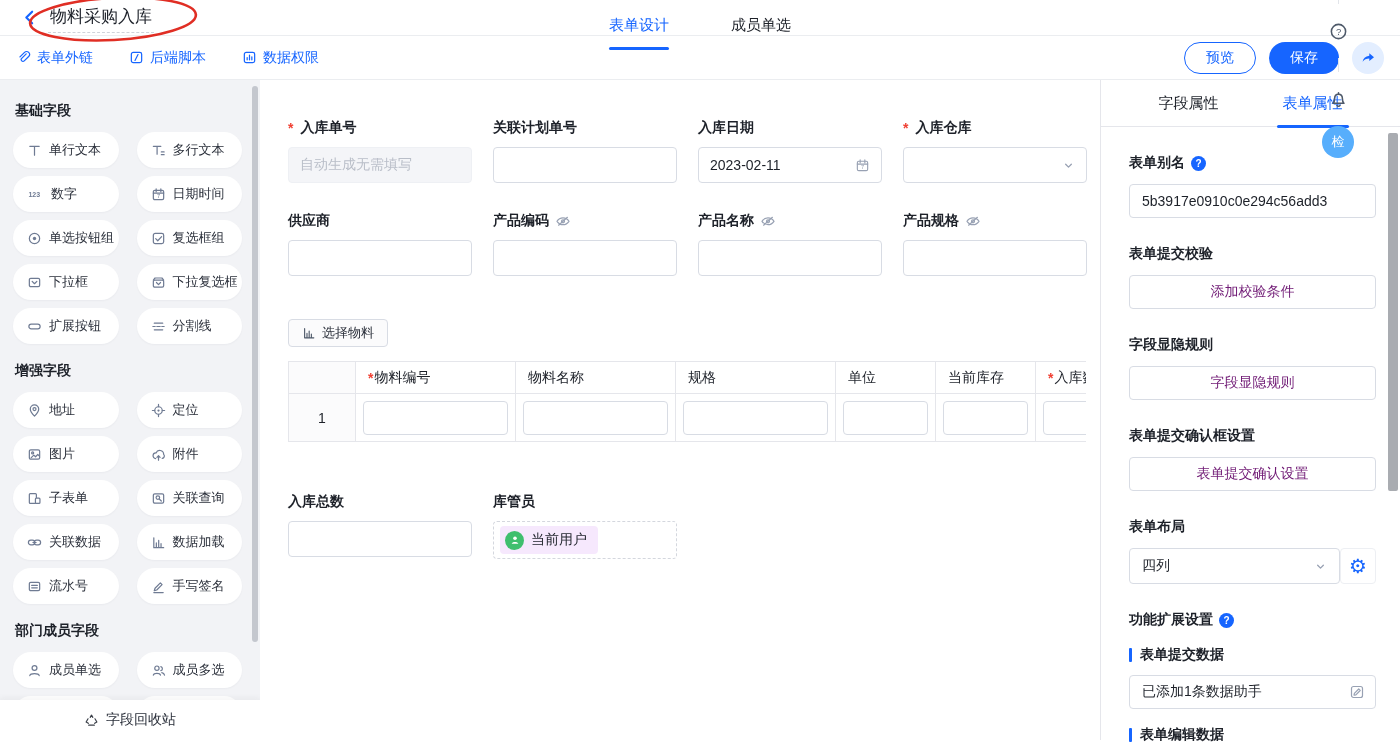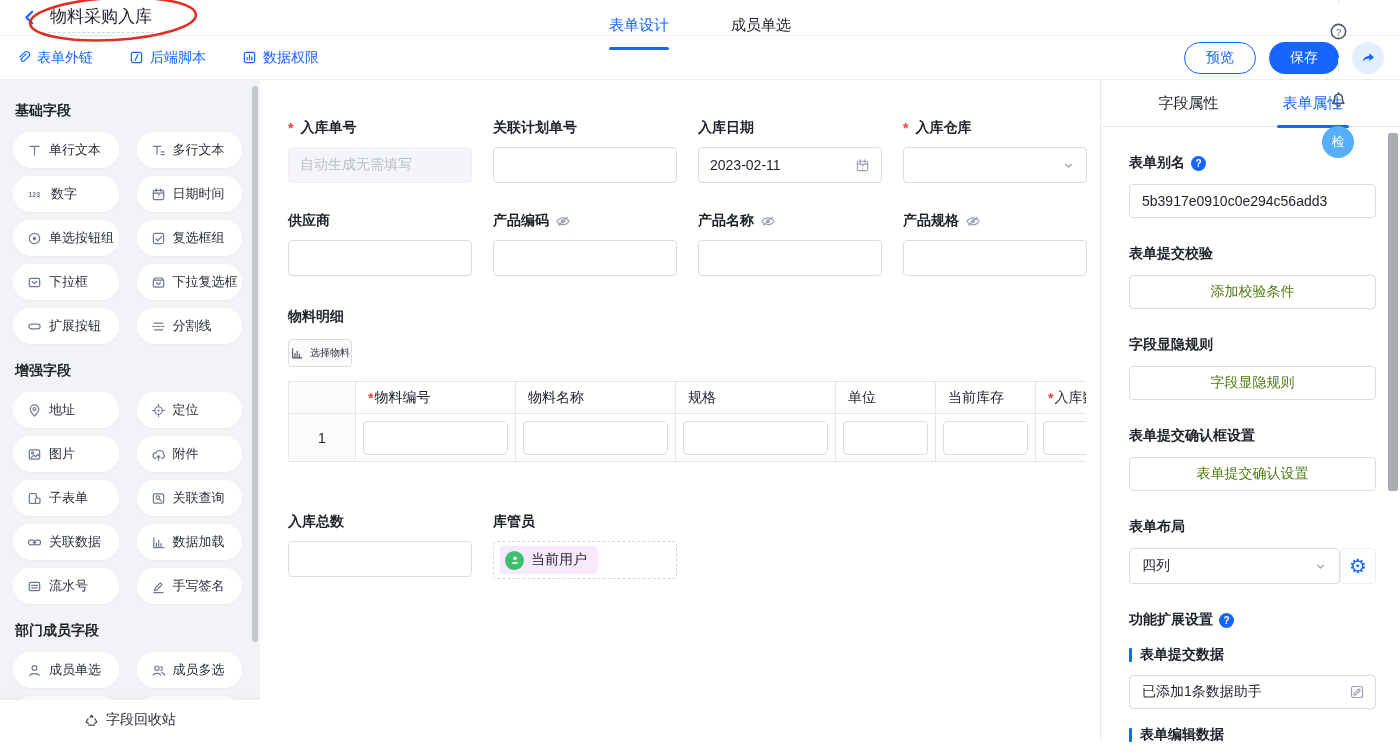--- a/index.html
+++ b/index.html
@@ -62,22 +62,22 @@
   
   .canvas { flex:1; background:#fff; padding:38px 0 0 28px; overflow:hidden; }
   .field-grid { display:grid; grid-template-columns:repeat(4,184px); column-gap:21px; row-gap:28px; }
   .f-label { font-size:14px; font-weight:700; color:#1d2129; margin-bottom:9px; display:flex;
     align-items:center; gap:6px; height:20px; }
   .req::before { content:"*"; color:#f04134; margin-right:1px; font-weight:700; }
   .f-input { height:36px; border:1px solid #d8dce4; border-radius:4px; background:#fff; display:flex;
     align-items:center; padding:0 11px; font-size:14px; color:#1d2129; justify-content:space-between; }
   .f-input.disabled { background:#f4f5f8; border-color:#eef0f4; color:#b9bec8; }
   .subform-sec { margin-top:31px; }
-  .chooser-btn { margin-top:12px; height:28px; padding:0 1px; display:inline-flex; align-items:center;
-    gap:6px; border:1px solid #d8dce4; border-radius:4px; background:#fbfbfc; font-size:10px;
+  .chooser-btn { margin-top:12px; height:28px; padding:0 13px; display:inline-flex; align-items:center;
+    gap:6px; border:1px solid #d8dce4; border-radius:4px; background:#fbfbfc; font-size:13px;
     color:#2a2f3a; cursor:pointer; }
   .tbl-clip { margin-top:14px; width:798px; overflow:hidden; }
   .sub-table { width:867px; border:1px solid #e5e6eb; border-right:none; }
   .tr { display:flex; }
   .th,.td { border-right:1px solid #e5e6eb; flex:none; }
   .th { height:31px; display:flex; align-items:center; padding:0 12px; font-size:14px; color:#1d2129; background:#fff; }
   .thead { border-bottom:1px solid #e5e6eb; }
   .td { height:47px; display:flex; align-items:center; padding:0 7px; }
   .rownum { width:67px; justify-content:center; padding:0; font-size:14px; color:#1d2129; }
   .cell-input { width:100%; height:34px; border:1px solid #d8dce4; border-radius:4px; background:#fff; }
@@ -95,21 +95,21 @@
   .ptab.active { color:#1665ff; }
   .ptab.active::after { content:""; position:absolute; left:-6px; right:-6px; bottom:-1px; height:3px;
     background:#1665ff; border-radius:2px; }
   .panel-content { padding:0 24px 0 28px; }
   .p-label { font-size:14px; font-weight:700; color:#1d2129; margin:27px 0 12px; display:flex; align-items:center; gap:6px; }
   .help-dot { width:15px; height:15px; border-radius:50%; background:#1665ff; color:#fff; font-size:10px;
     display:flex; align-items:center; justify-content:center; cursor:pointer; }
   .p-input { height:34px; border:1px solid #d8dce4; border-radius:4px; display:flex; align-items:center;
     padding:0 12px; font-size:14px; color:#1d2129; }
   .p-btn { width:100%; height:34px; border:1px solid #d8dce4; border-radius:4px; background:#fff;
-    font-size:14px; color:#4d7c0f; cursor:pointer; }
+    font-size:14px; color:#701a75; cursor:pointer; }
   .layout-row { display:flex; align-items:flex-end; }
   .p-select { flex:1; height:36px; border:1px solid #d8dce4; border-radius:4px; display:flex;
     align-items:center; justify-content:space-between; padding:0 12px; font-size:14px; cursor:pointer; }
   .gear-btn { width:36px; height:36px; border:1px solid #edeff3; border-radius:4px; background:#fff;
     display:flex; align-items:center; justify-content:center; cursor:pointer; color:#1665ff; font-size:20px; }
   .group-label { display:flex; align-items:center; gap:8px; font-size:14px; font-weight:700;
     color:#1d2129; margin:17px 0 11px; }
   .blue-bar { width:3px; height:14px; background:#1665ff; border-radius:1px; }
   .value-box { height:34px; border:1px solid #d8dce4; border-radius:4px; display:flex; align-items:center;
     justify-content:space-between; padding:0 10px 0 12px; font-size:14px; color:#1d2129; }
@@ -452,23 +452,20 @@
               <path d="M2 8.3s2.2-3.4 6-3.4 6 3.4 6 3.4-2.2 3.4-6 3.4S2 8.3 2 8.3z"></path>
               <circle cx="8" cy="8.3" r="1.5"></circle>
               <path d="M3.6 12.2L12.4 4.3"></path>
             </svg>
         </div>
         <div class="f-input"></div>
       </div>
     </div>
 
     <div class="subform-sec">
-      <div class="f-label" style="margin-bottom:0">
-          <span>物料明细</span>
-        </div>
       <button class="chooser-btn">
         <svg width="14" height="14" viewBox="0 0 16 16" class="ico" style="stroke:#4e5969">
             <path d="M3 3v10.5h10.5"></path>
             <path d="M5.7 13V8.5M8.2 13V5.8M10.7 13V9.3"></path>
           </svg>
         <span>选择物料</span>
       </button>
 
       <div class="tbl-clip">
         <div class="sub-table">

